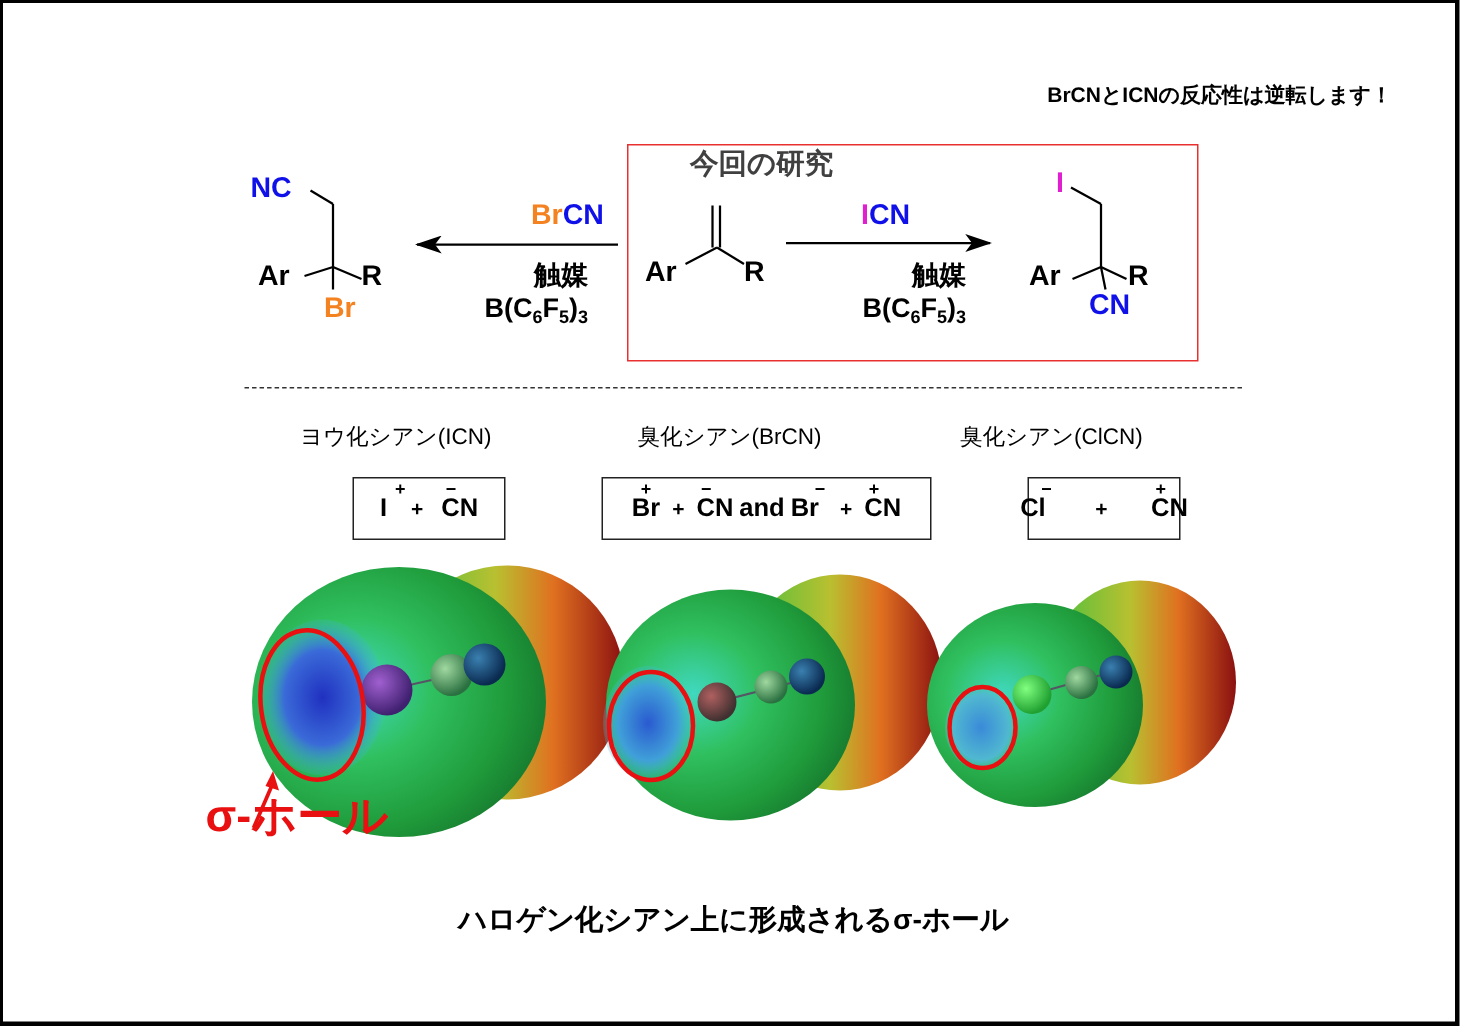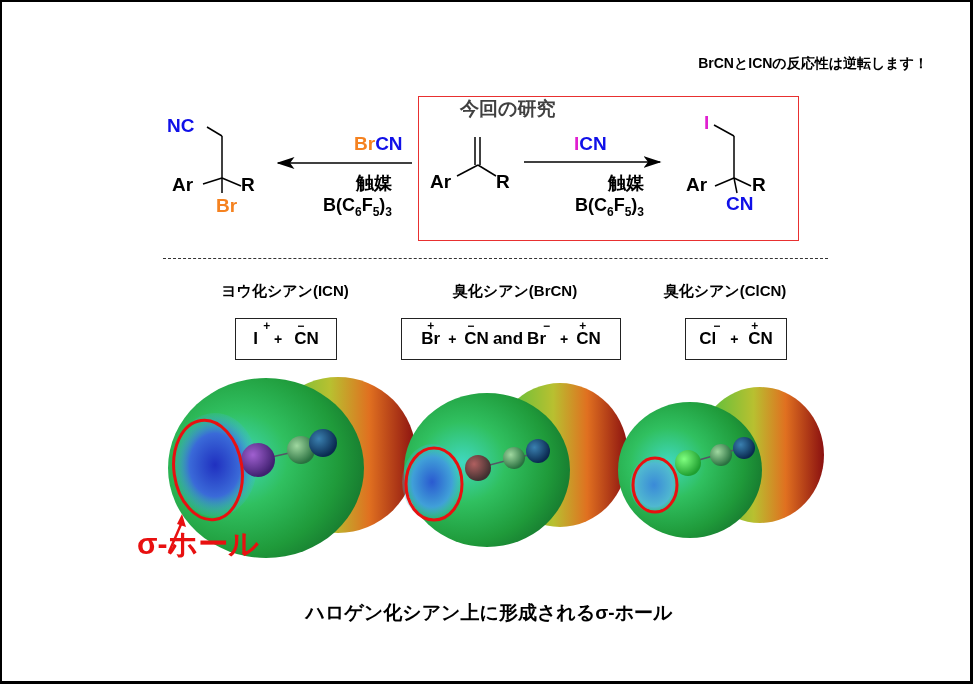--- a/index.html
+++ b/index.html
@@ -11,21 +11,21 @@
   .abs { position: absolute; }
   .title { left: 0; width: 928px; top: 55px; text-align: right; font-weight: bold; font-size: 14px; }
   .lbl { font-weight: bold; font-size: 19px; white-space: nowrap; }
   .blue { color: #1010e8; }
   .orange { color: #f58220; }
   .magenta { color: #e020d0; }
   .redbox { left: 418px; top: 96px; width: 381px; height: 145px; border: 1.5px solid #e83030; box-sizing: border-box; }
   .research { left: 425px; top: 96px; font-size: 19px; color: #404040; font-weight: bold; margin-left: 35px; }
   .cond { text-align: right; font-weight: bold; font-size: 18px; line-height: 22px; }
   .dash { left: 163px; top: 258px; width: 665px; height: 0; border-top: 1.5px dashed #333; }
-  .head3 { font-size: 15px; font-weight: bold; white-space: nowrap; text-align: center; }
+  .head3 { font-size: 15px; font-weight: normal; white-space: nowrap; text-align: left; }
   .ionbox { border: 1.5px solid #222; box-sizing: border-box; display: flex; align-items: center; justify-content: center;
             font-weight: bold; font-size: 17px; white-space: nowrap; }
   .ion { position: relative; display: inline-block; }
   .sup { position: absolute; font-size: 12px; top: -10px; }
   .sigma { left: 137px; top: 524px; font-size: 30px; font-weight: bold; color: #e81010; }
   .caption { left: 0; width: 978px; top: 600px; text-align: center; font-size: 19px; font-weight: bold; }
   svg { position: absolute; left: 0; top: 0; }
 </style>
 </head>
 <body>
@@ -201,21 +201,21 @@
 <div class="abs ionbox" style="left:401px; top:318px; width:220px; height:42px;">
   <span class="ion"><span>Br</span><span class="sup" style="left:6px">+</span></span>
   <span style="margin:0 8px; font-size:14px">+</span>
   <span class="ion"><span>CN</span><span class="sup" style="left:3px">−</span></span>
   <span style="margin:0 4px">and</span>
   <span class="ion"><span>Br</span><span class="sup" style="left:16px">−</span></span>
   <span style="margin:0 8px 0 14px; font-size:14px">+</span>
   <span class="ion"><span>CN</span><span class="sup" style="left:3px">+</span></span>
 </div>
 
-<div class="abs ionbox" style="left:685px; top:318px; width:102px; height:42px;">
+<div class="abs ionbox" style="left:685px; top:318px; width:102px; height:42px;gap:19px;">
   <span class="ion"><span>Cl</span><span class="sup" style="left:14px">−</span></span>
   <span style="margin:0 10px 0 14px; font-size:14px">+</span>
   <span class="ion"><span>CN</span><span class="sup" style="left:3px">+</span></span>
 </div>
 
 <div class="abs sigma">σ-ホール</div>
 
 <div class="abs caption">ハロゲン化シアン上に形成されるσ-ホール</div>
 
 </body></html>

